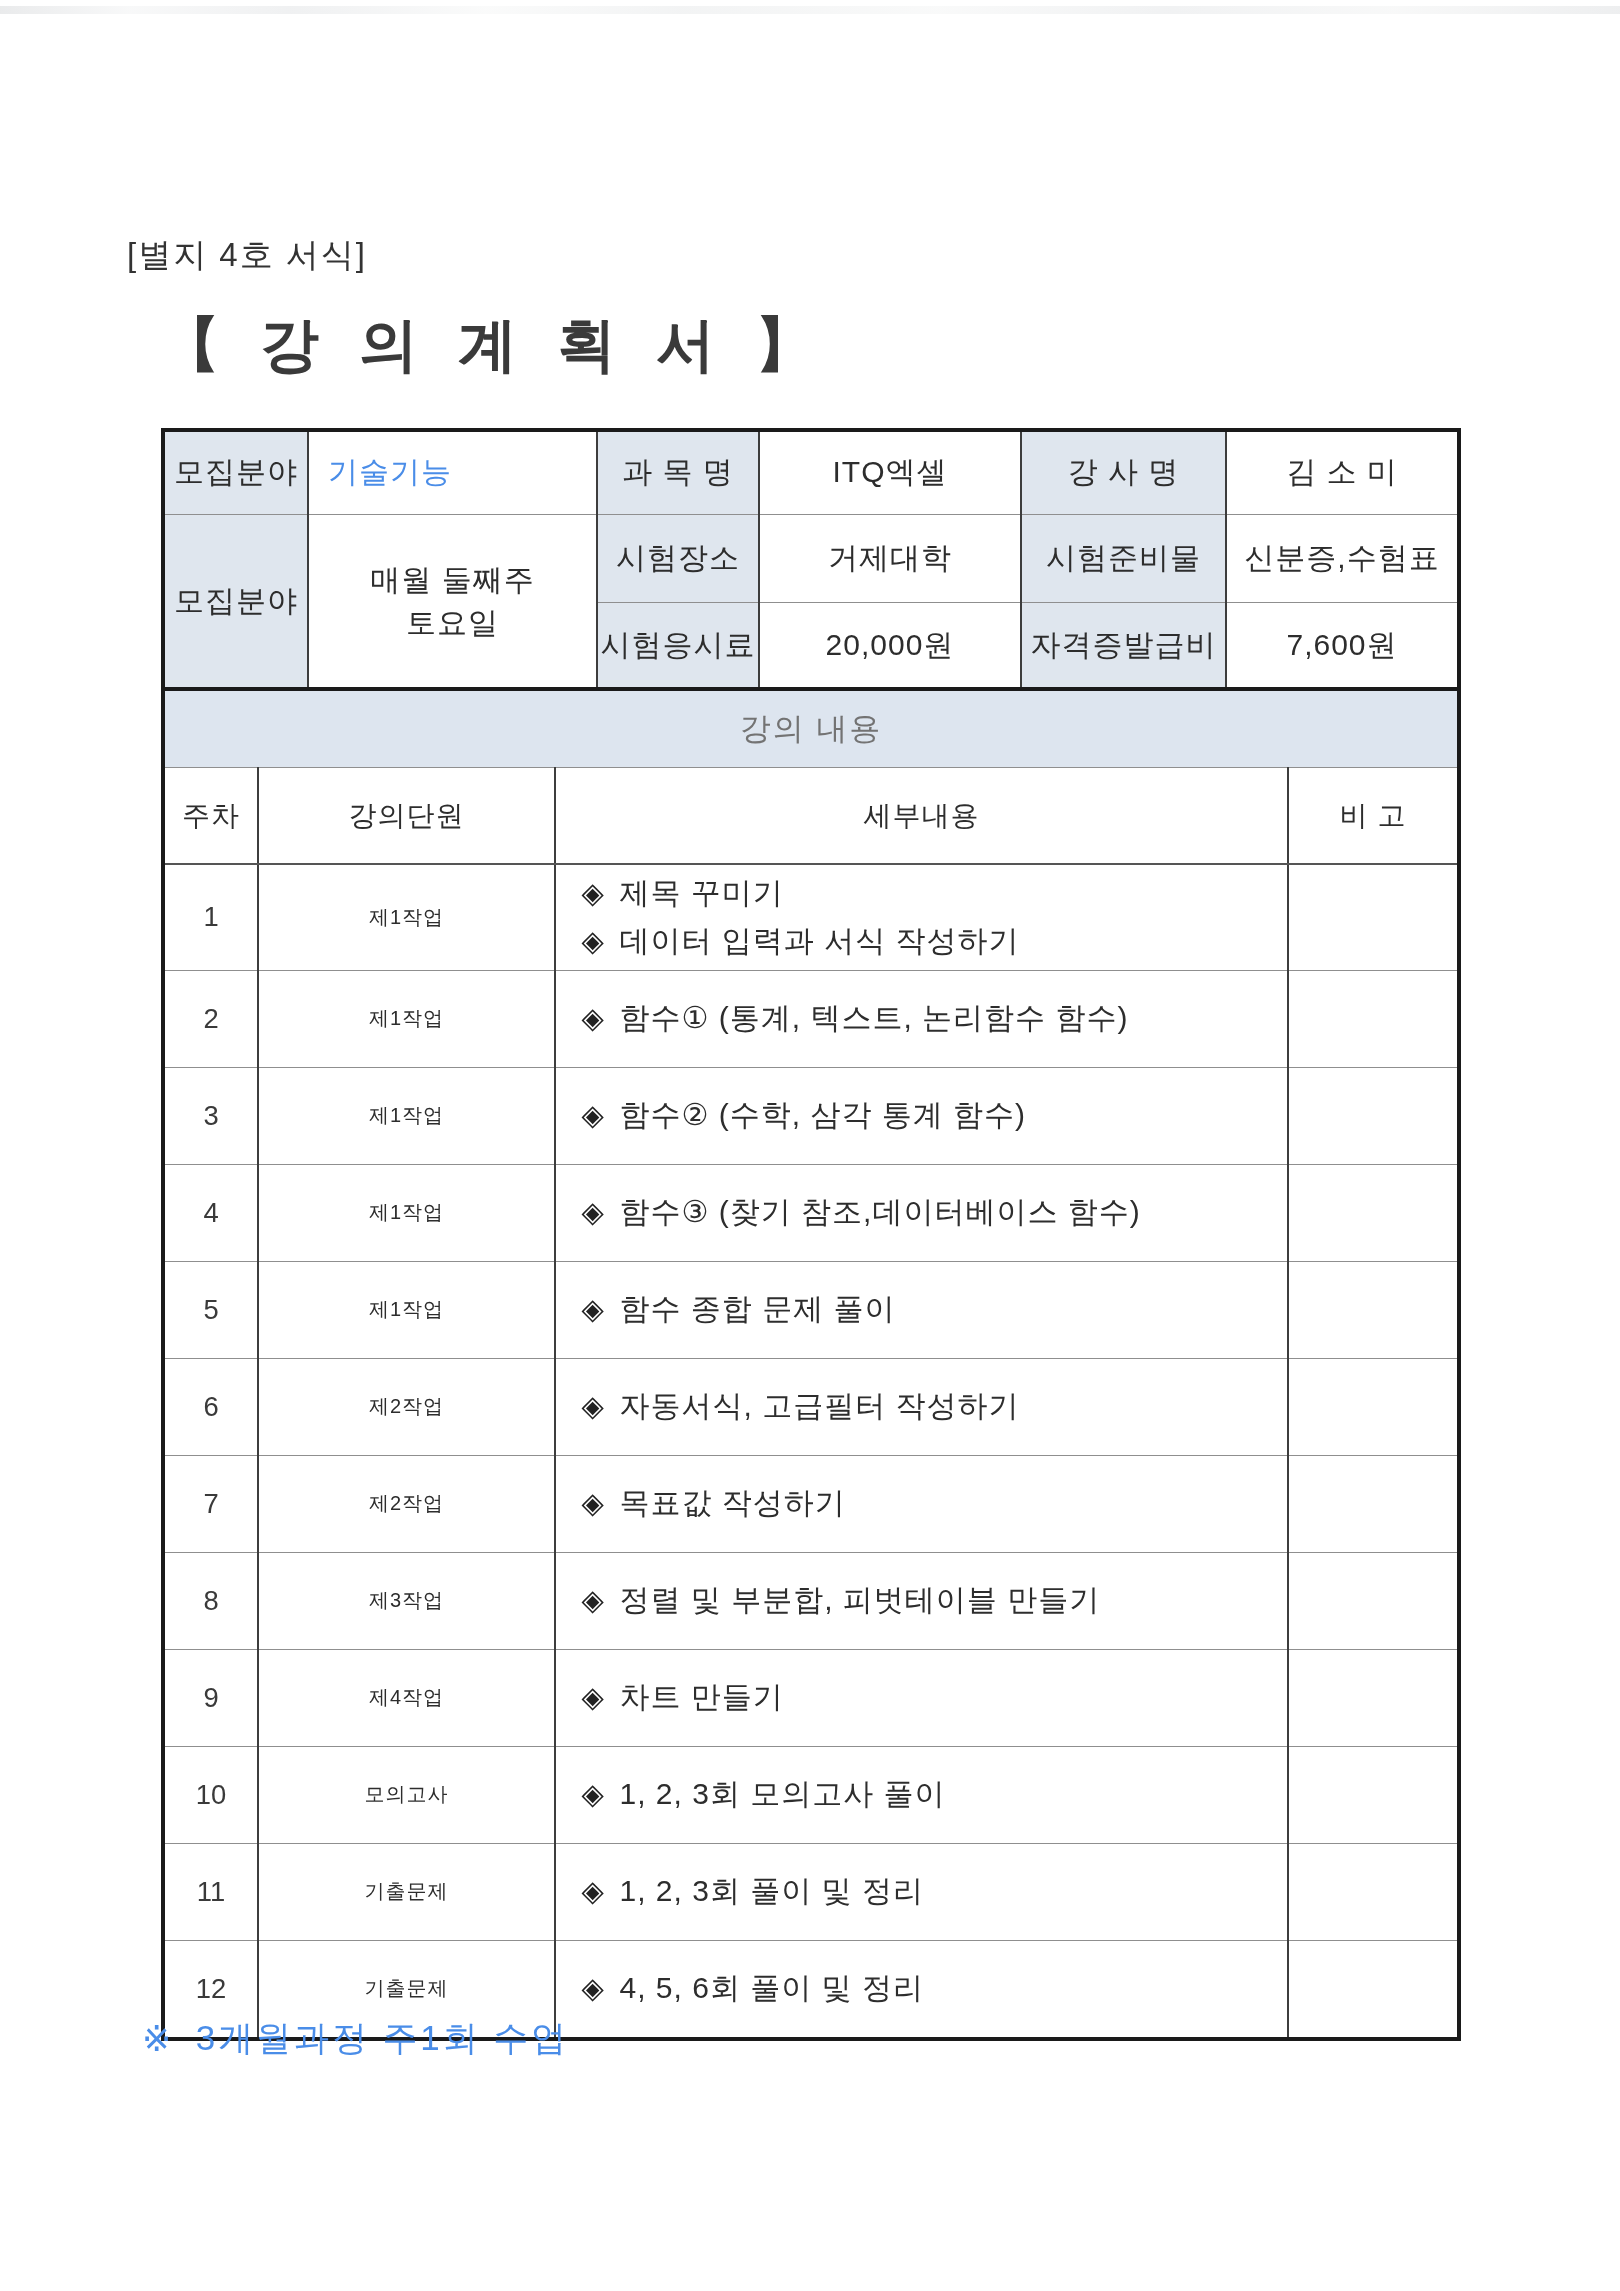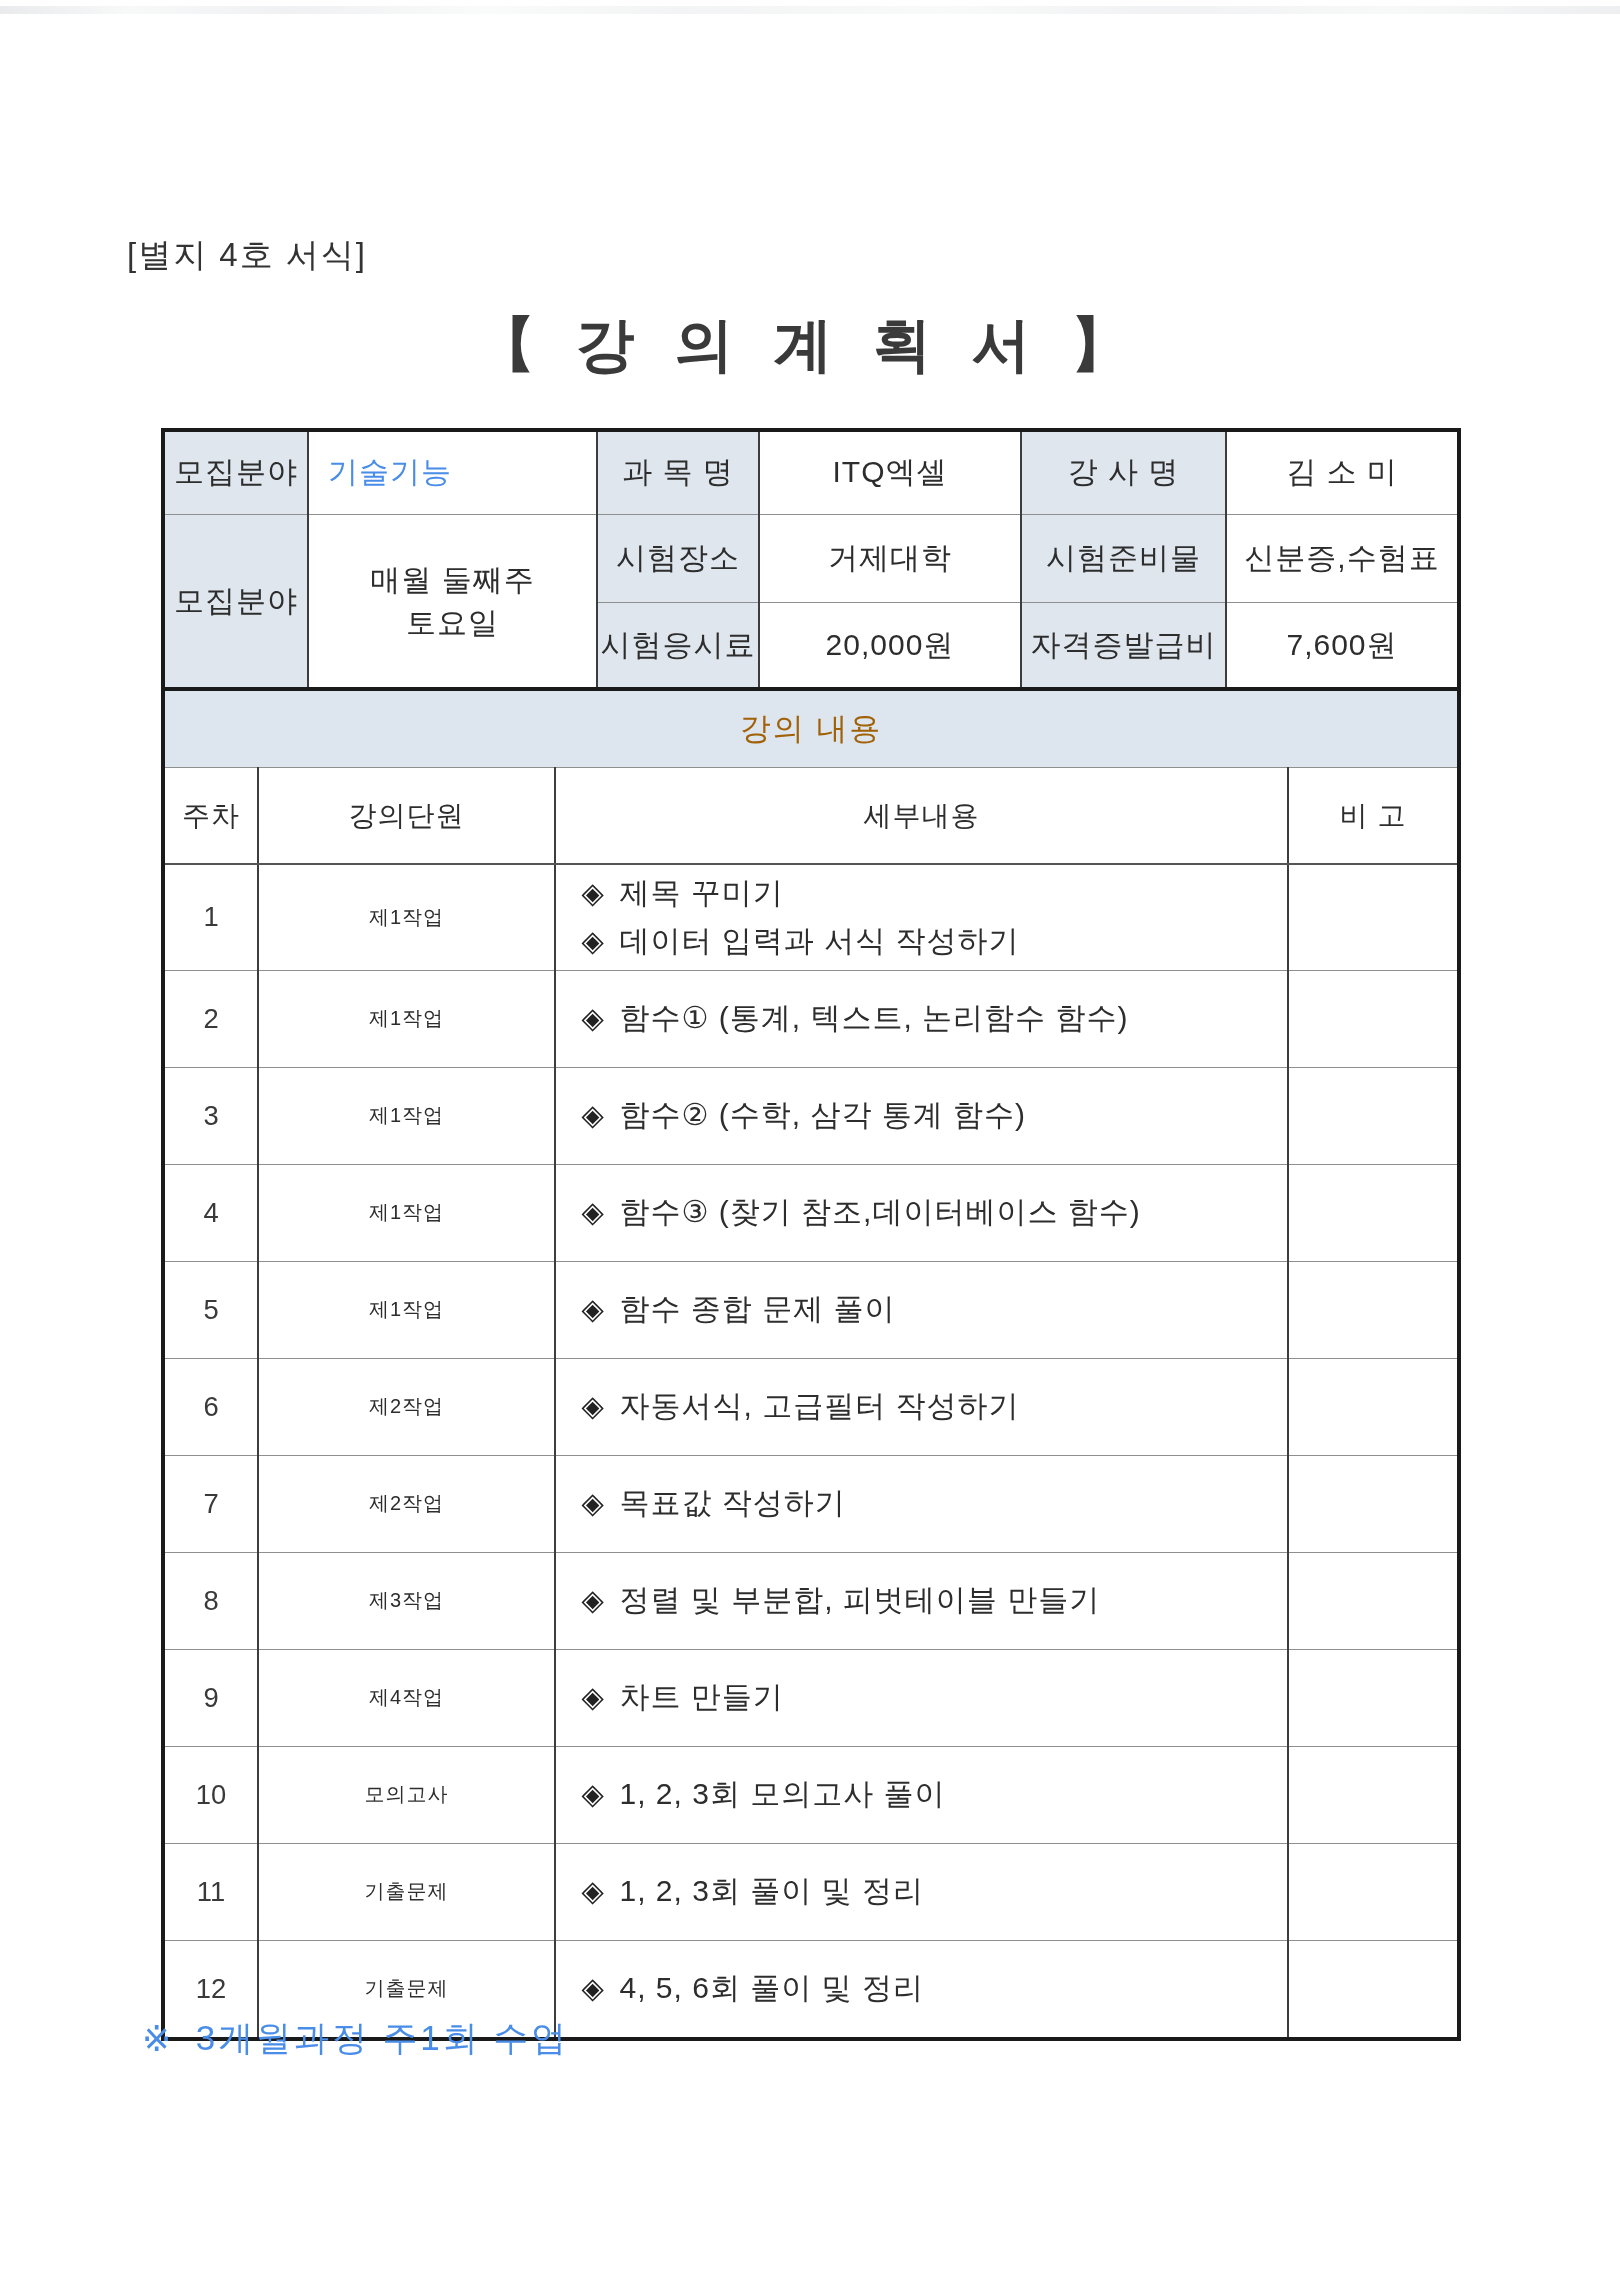--- a/index.html
+++ b/index.html
@@ -22,21 +22,20 @@
     opacity:.55;
   }
 
   .annex {
     position:absolute; left:127px; top:233px;
     font-size:33px; letter-spacing:2px; color:#333;
   }
 
   .title {
     position:absolute; left:161px; top:306px; width:1296px;
-    text-align:center;
     font-size:59px; font-weight:700; letter-spacing:11.8px;
     color:#3a3a3a;
   }
 
   .doc { position:absolute; left:161px; top:428px; width:1424px; }
 
   table { border-collapse:collapse; table-layout:fixed; width:1296px; }
 
   td {
     border-left:2px solid #3d3d3d;
@@ -54,21 +53,21 @@
   .info-table td { font-size:30px; text-align:center; letter-spacing:1px; }
   .r1 { height:84px; }
   .r2 { height:88px; }
   .r3 { height:88px; }
   .cell-left { text-align:left !important; padding-left:19px; }
   .blue-text { color:#4a8de8; }
   .two-line { line-height:1.45; }
 
   .banner-row td {
     height:74px; background:#dde5ef;
-    text-align:center; font-size:31px; letter-spacing:2px; color:#a16207;
+    text-align:center; font-size:31px; letter-spacing:2px; color:#737373;
   }
   .head-row td {
     height:93px; background:#ffffff;
     text-align:center; font-size:28px; letter-spacing:1px;
     border-bottom:2px solid #555;
   }
   .content-table tbody td { height:94px; }
   .week-cell  { text-align:center; font-size:27.4px; color:#3a3a3a; }
   .unit-cell  { text-align:center; font-size:20px; letter-spacing:1px; }
   .details-cell { padding-left:25.5px; }

